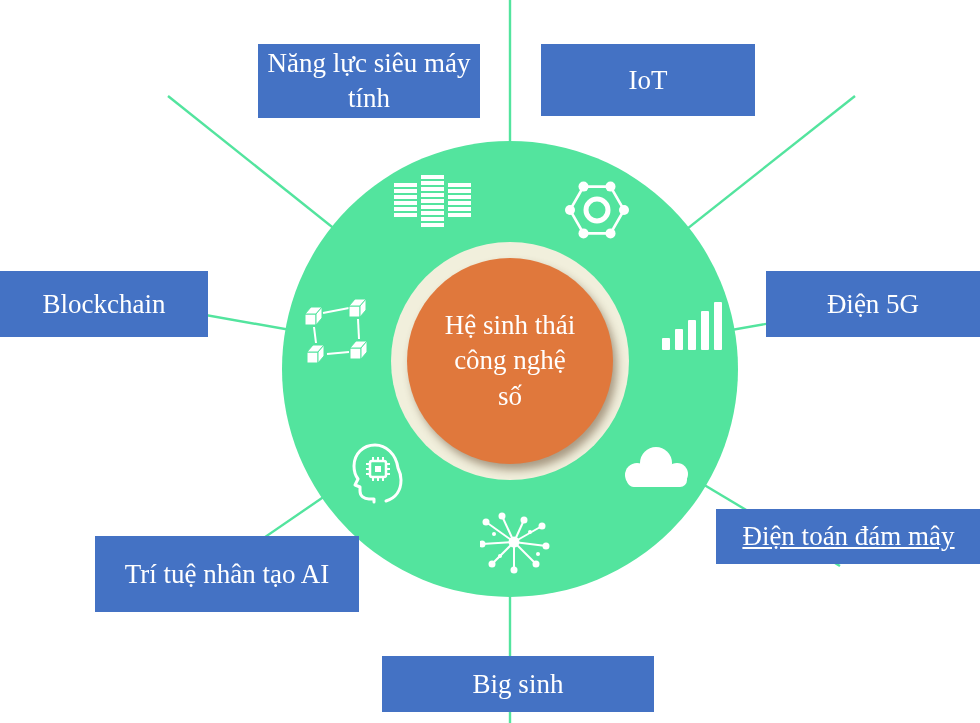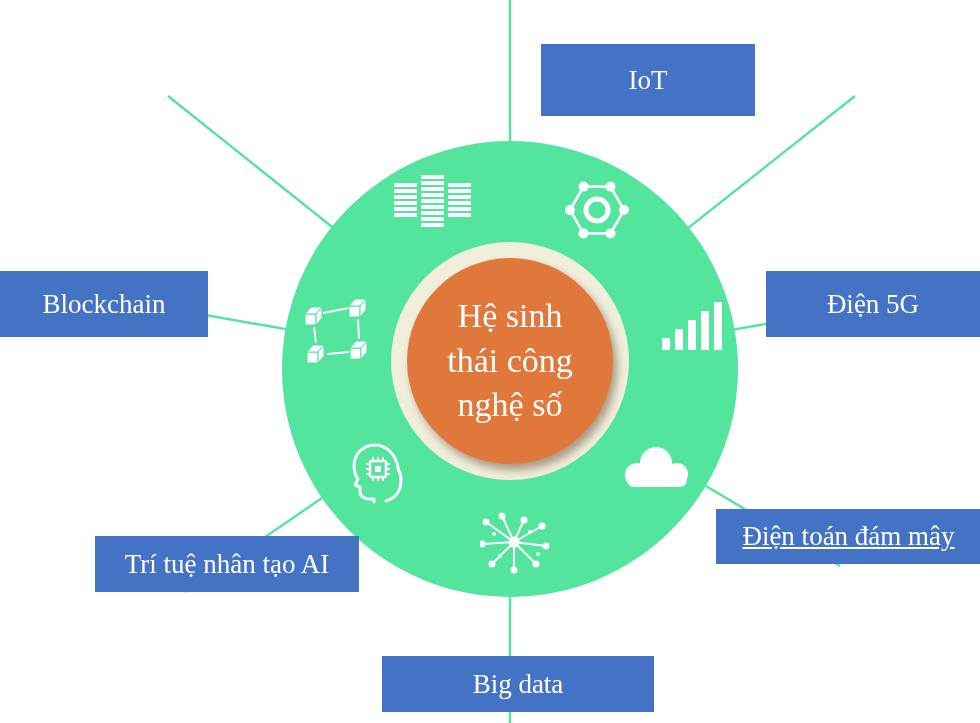--- a/index.html
+++ b/index.html
@@ -19,21 +19,21 @@
     position:absolute; left:391px; top:242px; width:238px; height:238px;
     border-radius:50%; background:#f1efdc; z-index:3;
   }
   .core {
     position:absolute; left:407px; top:258px; width:206px; height:206px;
     border-radius:50%; background:#e0783c; z-index:4;
     box-shadow:4px 6px 9px rgba(80,50,25,0.45);
     display:flex; align-items:center; justify-content:center; text-align:center;
   }
   .core-label {
-    width:132px; color:#ffffff; font-size:34px; line-height:1.32;
+    width:132px; color:#ffffff; font-size:27px; line-height:1.32;
   }
 
   .icon { position:absolute; z-index:3; display:block; }
   .icon svg { display:block; }
   #icon-supercomputer { left:390px; top:171px; }
   #icon-iot           { left:560px; top:173px; }
   #icon-blockchain    { left:303px; top:297px; }
   #icon-5g            { left:660px; top:300px; }
   #icon-ai            { left:346px; top:438px; }
   #icon-cloud         { left:619px; top:442px; }
@@ -41,21 +41,21 @@
 
   .label-box {
     position:absolute; z-index:5; background:#4472c4; color:#ffffff;
     display:flex; align-items:center; justify-content:center; text-align:center;
     font-size:27px; line-height:1.28; padding:2px 6px; box-sizing:border-box;
   }
   #box-supercomputing { left:258px; top:44px;  width:222px; height:74px; }
   #box-iot            { left:541px; top:44px;  width:214px; height:72px; }
   #box-blockchain     { left:0px;   top:271px; width:208px; height:66px; }
   #box-5g             { left:766px; top:271px; width:214px; height:66px; }
-  #box-ai             { left:95px;  top:536px; width:264px; height:56px;text-align:center; }
+  #box-ai             { left:95px;  top:536px; width:264px; height:76px;text-align:center; }
   #box-cloud          { left:716px; top:509px; width:265px; height:55px;text-decoration:underline; }
   #box-bigdata        { left:382px; top:656px; width:272px; height:56px; }
 </style>
 </head>
 <body>
 
 <div class="canvas">
 
   <svg class="lines" width="980" height="723" aria-hidden="true">
     <line x1="510" y1="369" x2="510" y2="-3"></line>
@@ -207,20 +207,21 @@
           <circle cx="12" cy="52" r="3.5"></circle>
           <circle cx="2" cy="32" r="3.5"></circle>
         <circle cx="14" cy="22" r="2"></circle>
           <circle cx="50" cy="20" r="2"></circle>
           <circle cx="58" cy="42" r="2"></circle>
           <circle cx="20" cy="44" r="2"></circle>
       </g>
     </svg>
   </span>
 
+  <div class="label-box" id="box-supercomputing">Năng lực siêu máy tính</div>
   <div class="label-box" id="box-iot">IoT</div>
   <div class="label-box" id="box-blockchain">Blockchain</div>
   <div class="label-box" id="box-5g">Điện 5G</div>
   <div class="label-box" id="box-ai">Trí tuệ nhân tạo AI</div>
   <div class="label-box" id="box-cloud">Điện toán đám mây</div>
-  <div class="label-box" id="box-bigdata">Big data</div>
+  <div class="label-box" id="box-bigdata">Big sinh</div>
 
 </div>
 
 </body></html>

